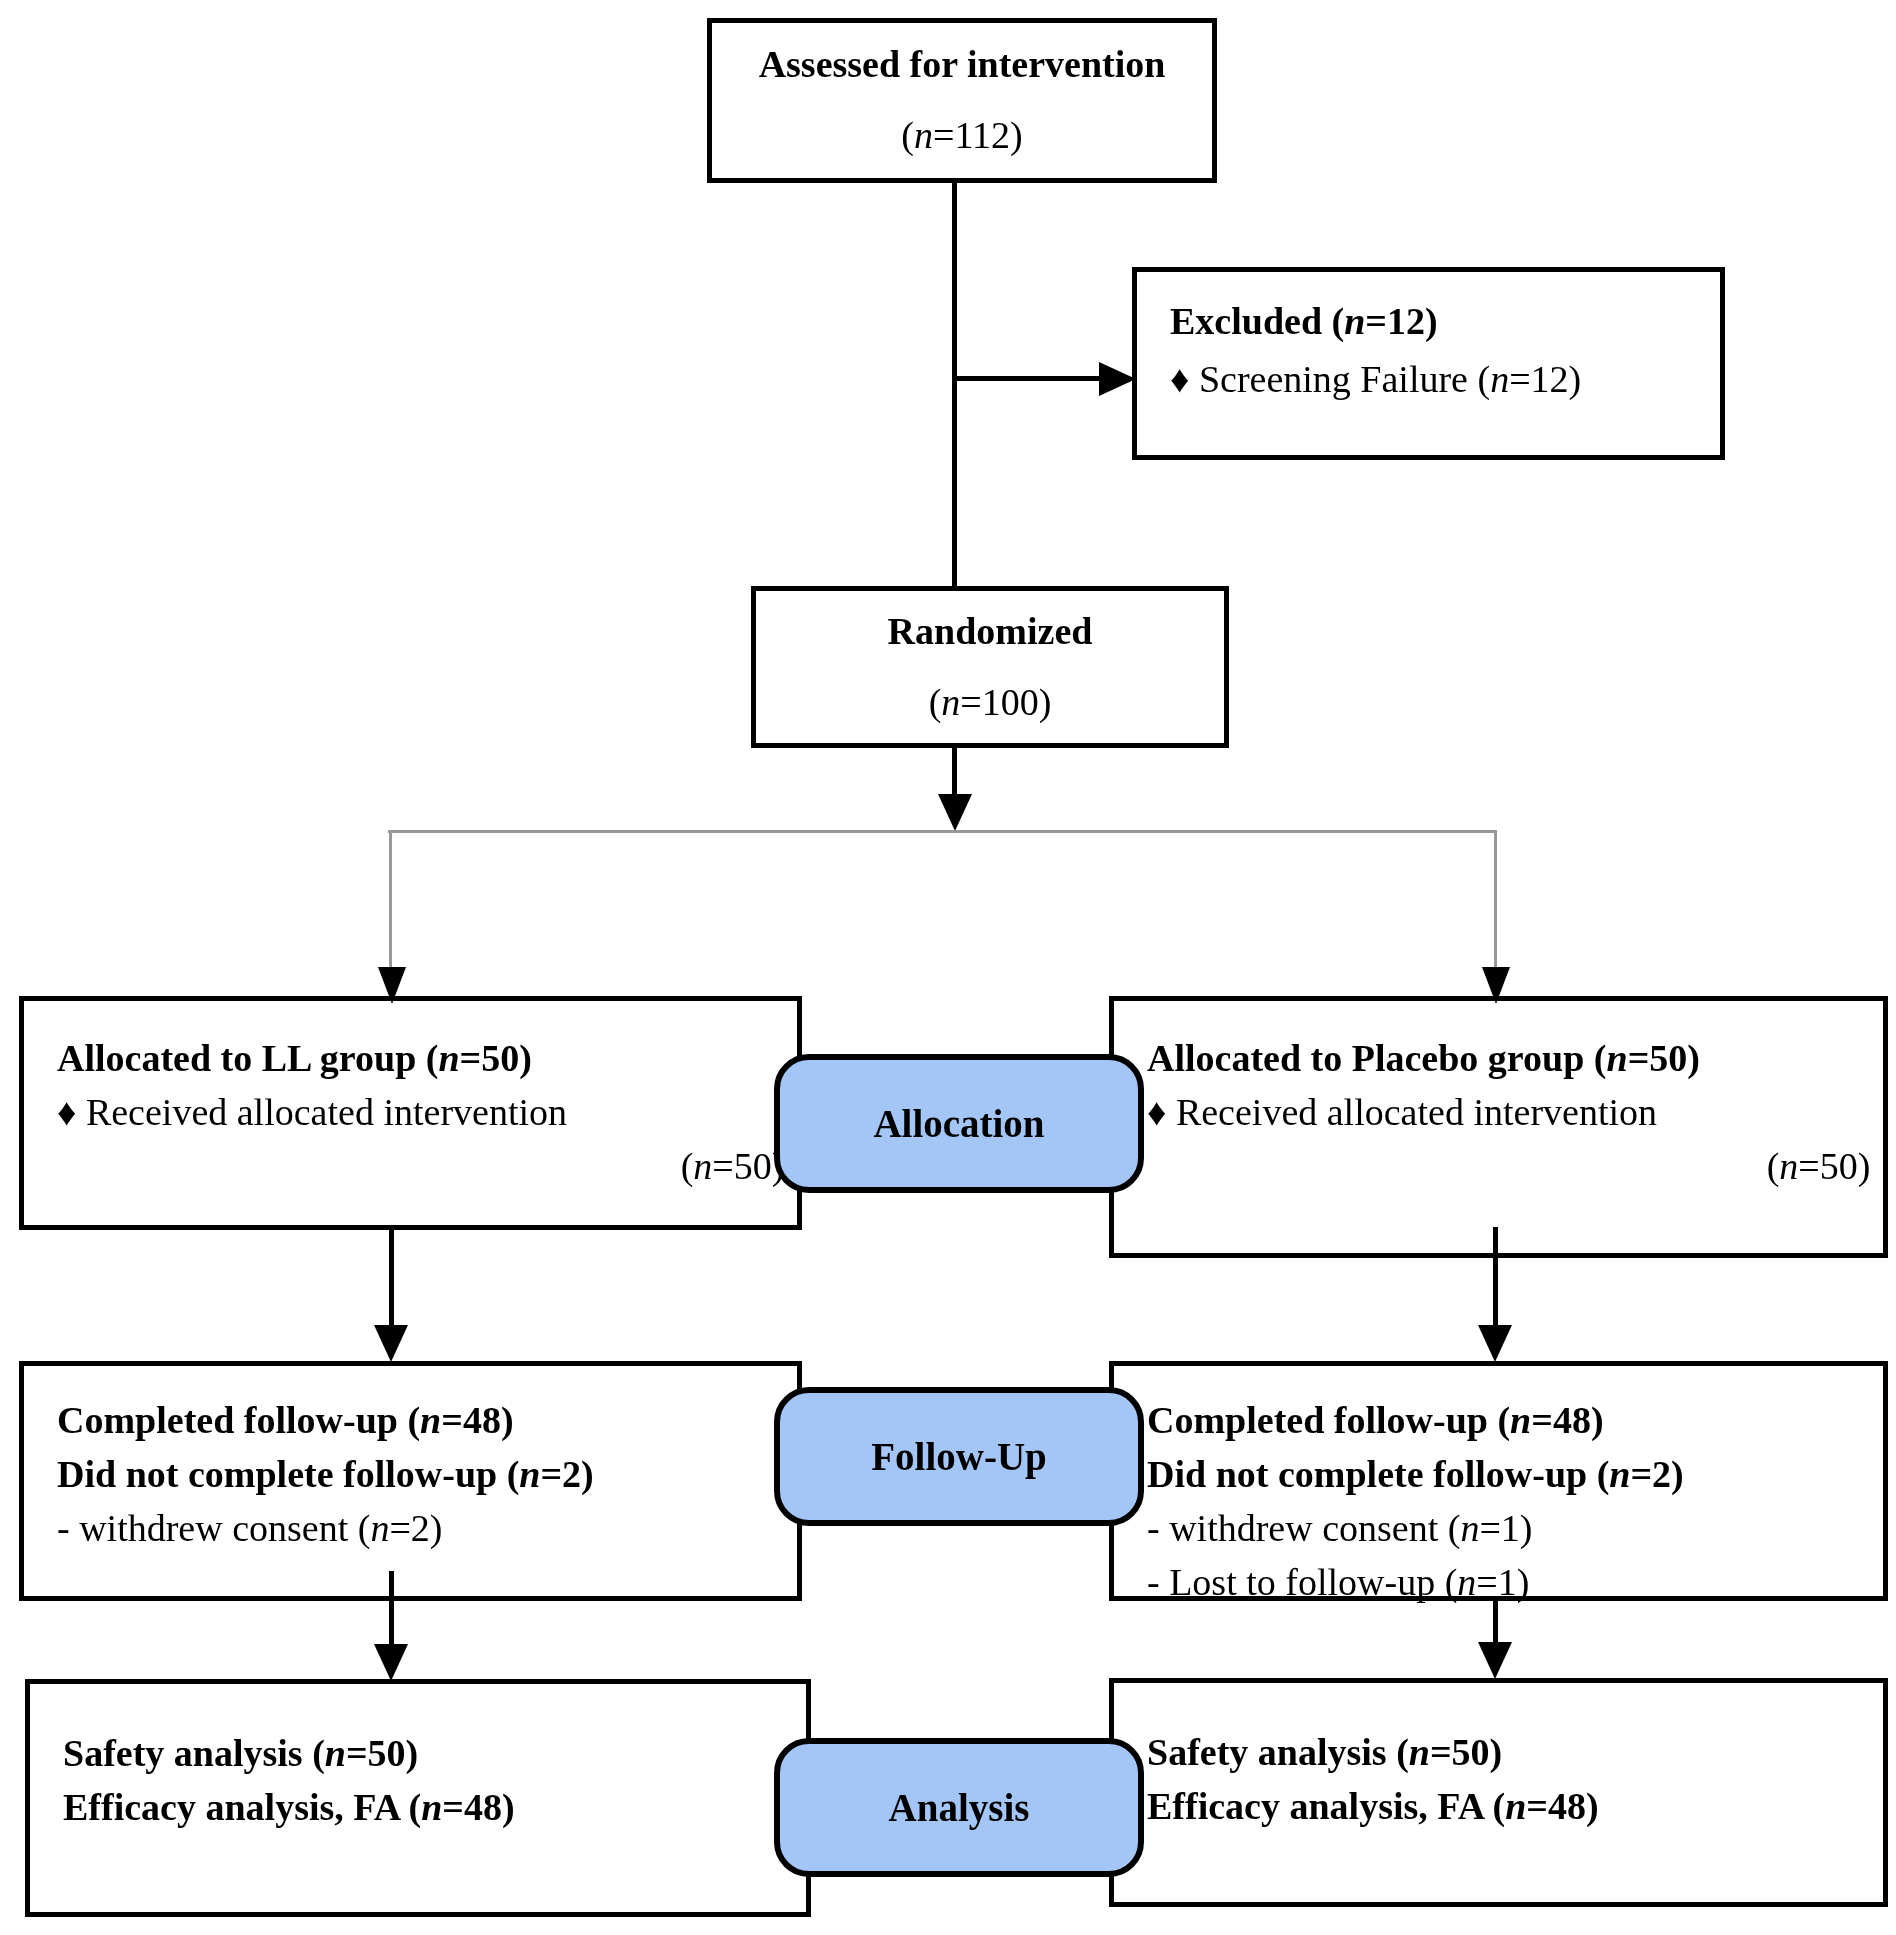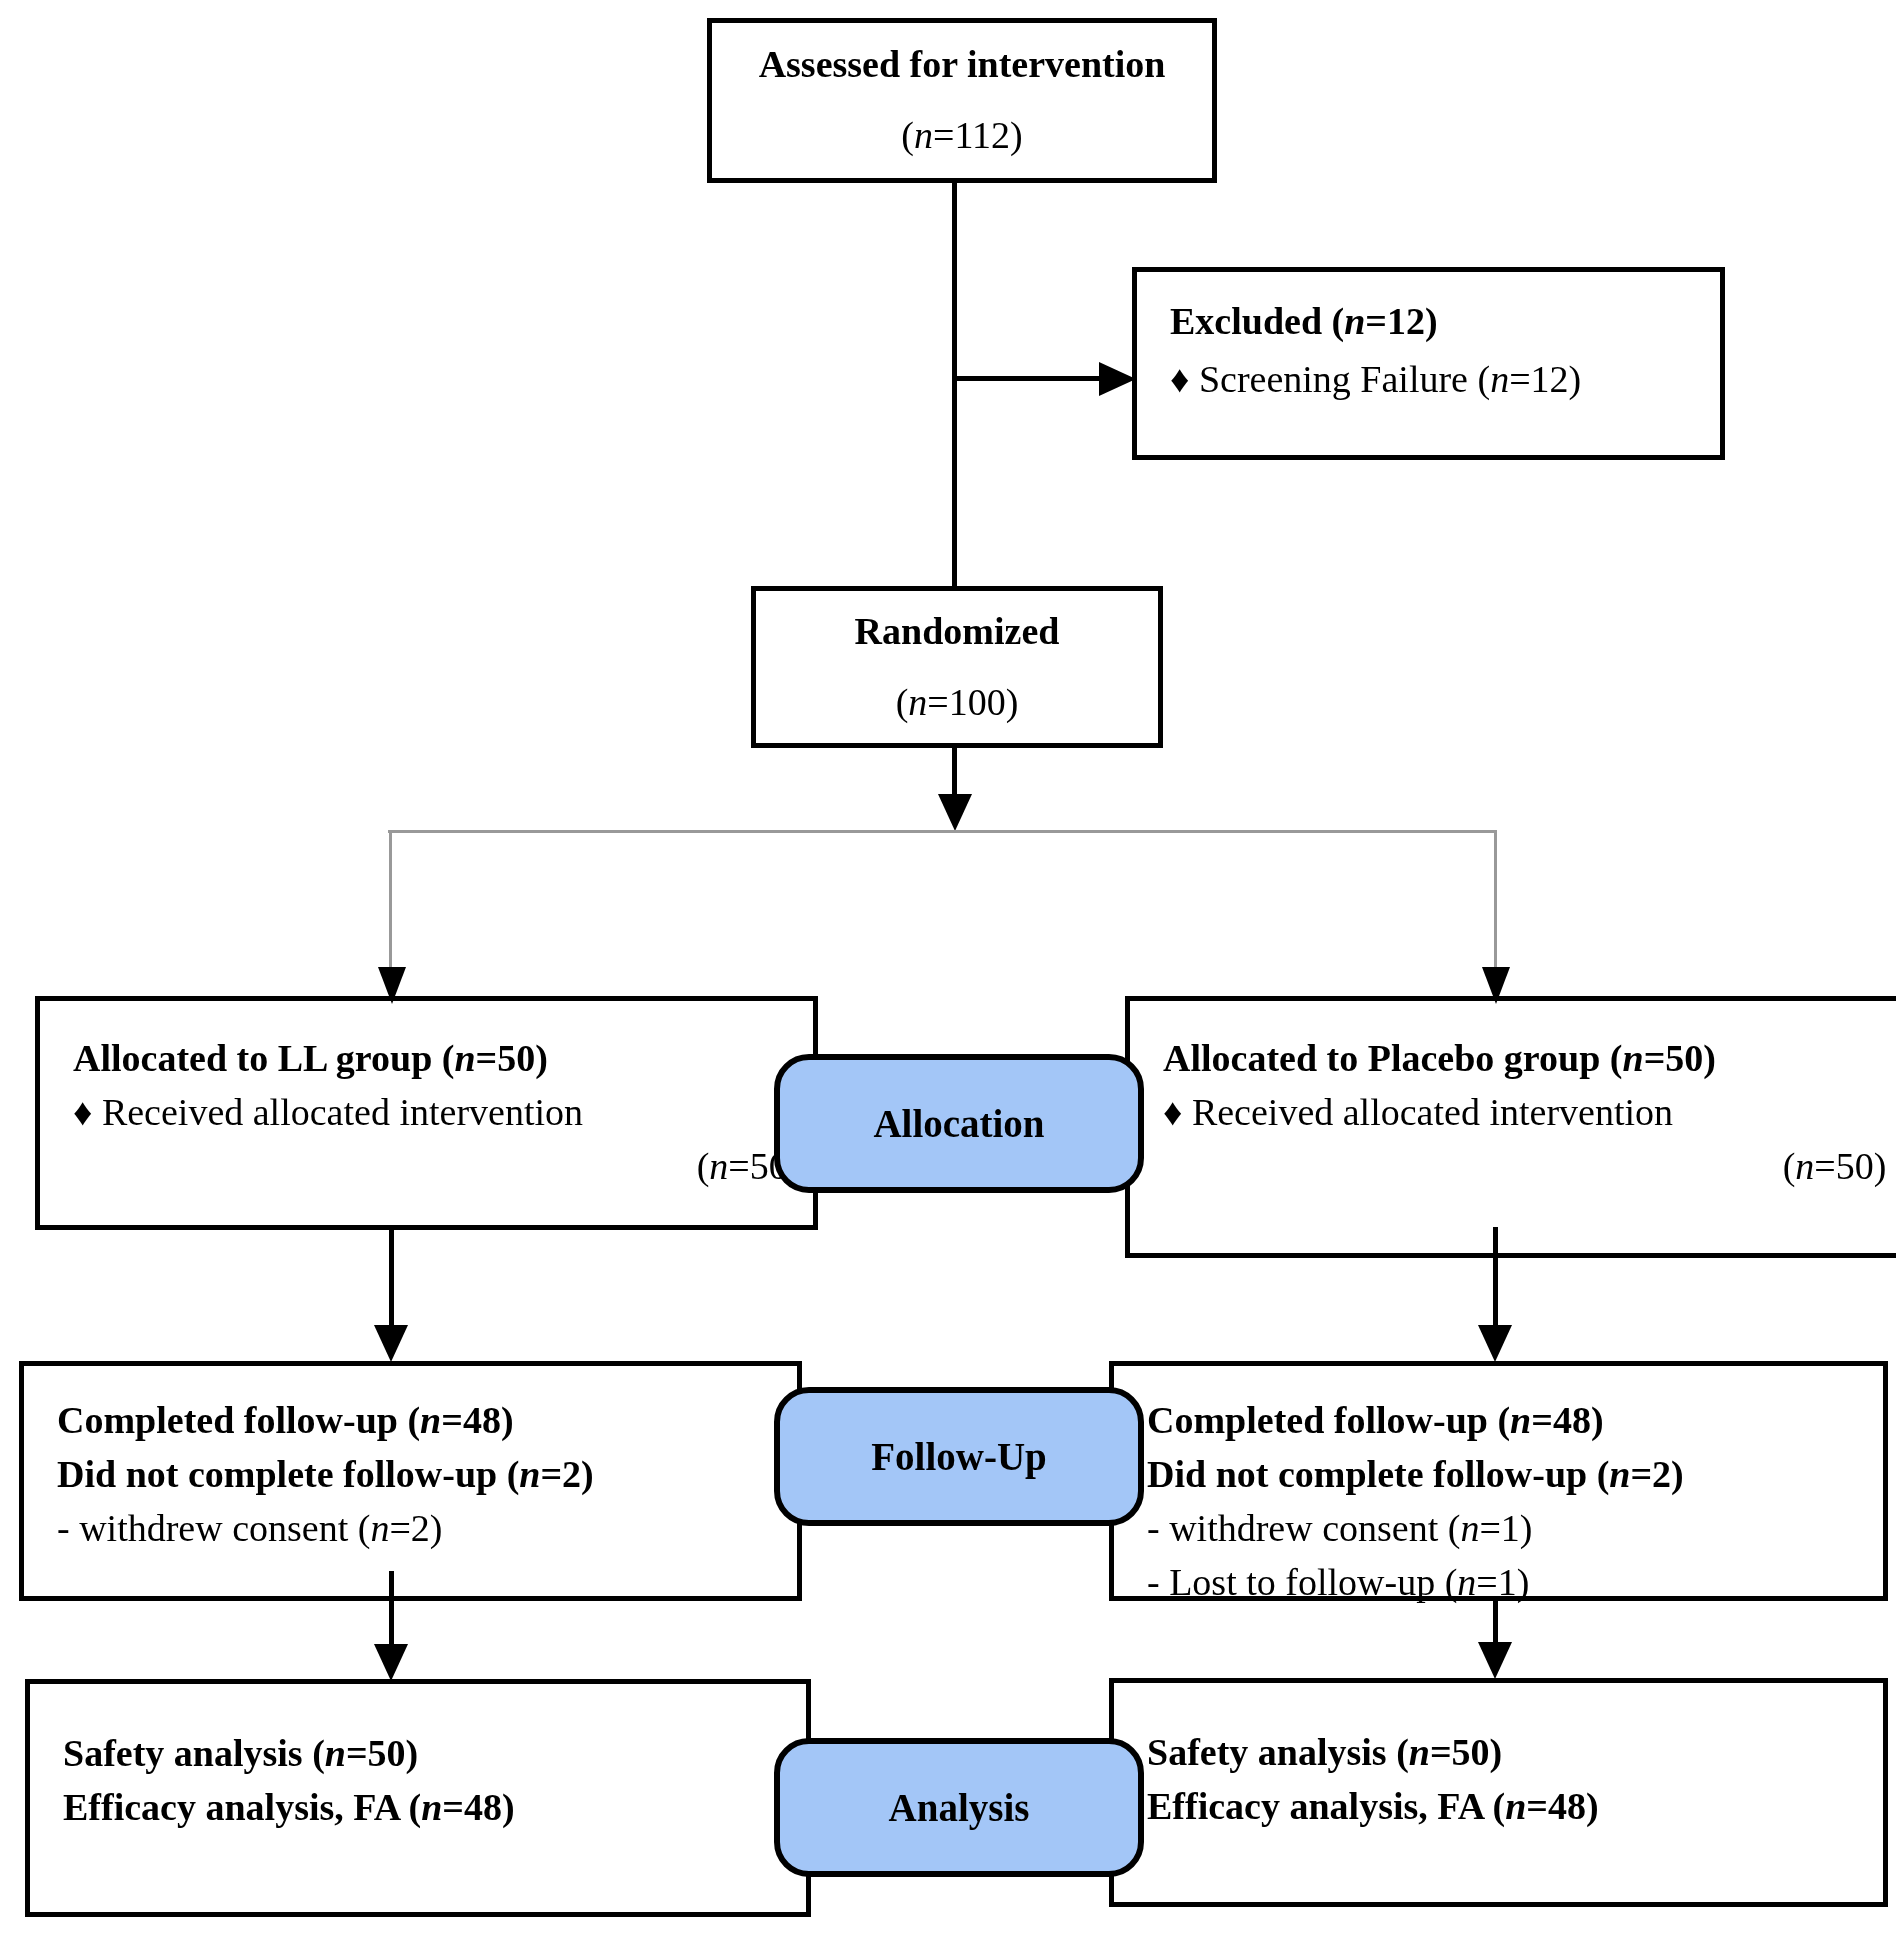--- a/index.html
+++ b/index.html
@@ -10,21 +10,21 @@
   
   .box{
     position:absolute;background:#ffffff;border:5.7px solid var(--line-black,#000);
     box-sizing:border-box;z-index:1;font-size:38px;
   }
   .box .line{white-space:nowrap;}
   .bold{font-weight:bold;}
   .center-text{display:flex;flex-direction:column;justify-content:center;align-items:center;text-align:center;line-height:71px;}
   .left-text{line-height:54px;padding-right:12.6px;}
   .pad-ex{padding:20px 12.6px 0 33px;line-height:58px;}
-  .pad-alloc{padding:30px 12.6px 0 33px;margin-left:16px;}
+  .pad-alloc{padding:30px 12.6px 0 33px;}
   .pad-fu{padding:26.5px 12.6px 0 33px;}
   .pad-an{padding:42px 12.6px 0 33px;}
   .indent1{padding-left:44px;text-align:right;}
   
   .pill{
     position:absolute;left:759px;width:370px;height:139px;
     background:var(--stage-fill,#A3C6F7);border:6.3px solid var(--line-black,#000);
     border-radius:35px;box-sizing:border-box;z-index:3;
     display:flex;align-items:center;justify-content:center;
     font-weight:bold;font-size:39px;margin-left:15px;
@@ -74,21 +74,21 @@
   <div class="box center-text" style="left:707px;top:17.7px;width:510px;height:165px;">
     <div class="line bold">Assessed for intervention</div>
     <div class="line">(<i>n</i>=112)</div>
   </div>
 
   <div class="box left-text pad-ex" style="left:1132px;top:267px;width:593px;height:193px;">
     <div class="line bold">Excluded (<i>n</i>=12)</div>
     <div class="line">♦ Screening Failure (<i>n</i>=12)</div>
   </div>
 
-  <div class="box center-text" style="left:751px;top:586px;width:412px;height:162px;">
+  <div class="box center-text" style="left:751px;top:586px;width:478px;height:162px;">
     <div class="line bold">Randomized</div>
     <div class="line">(<i>n</i>=100)</div>
   </div>
 
   <div class="box left-text pad-alloc" style="left:19px;top:996px;width:783px;height:234px;">
     <div class="line bold">Allocated to LL group (<i>n</i>=50)</div>
     <div class="line">♦ Received allocated intervention</div>
     <div class="line indent1">(<i>n</i>=50)</div>
   </div>
 

